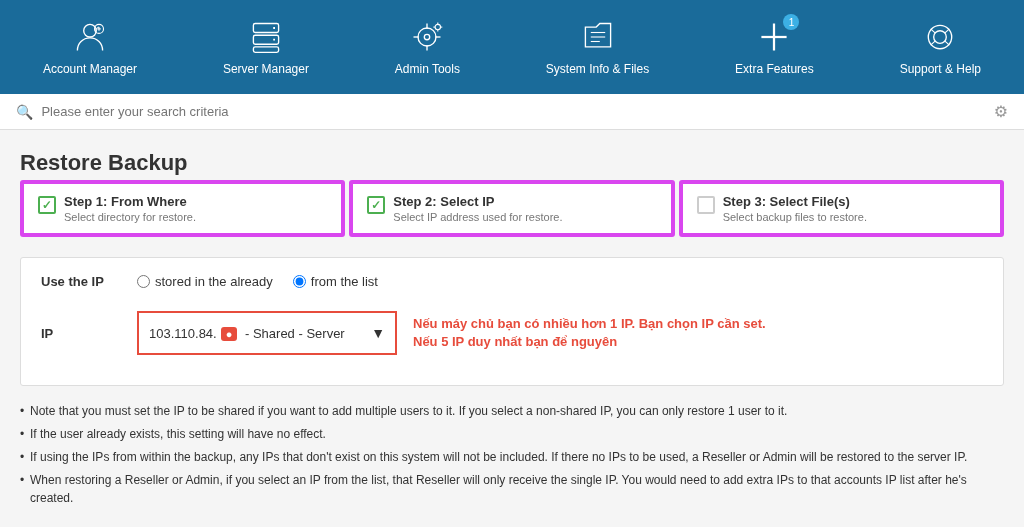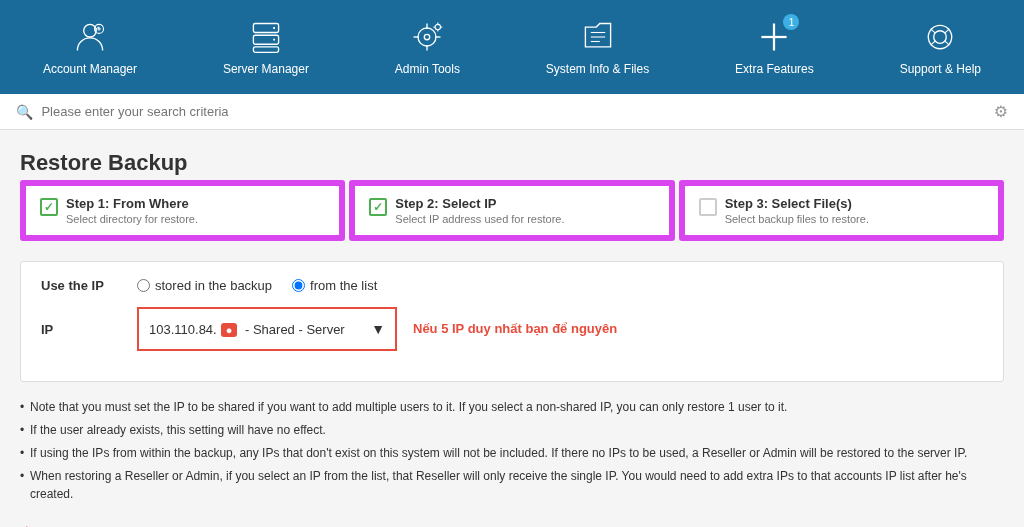--- a/index.html
+++ b/index.html
@@ -98,21 +98,21 @@
     }
 
     
     .steps-row {
       display: flex;
       gap: 4px;
       margin-bottom: 20px;
     }
     .step-box {
       flex: 1;
-      border: 6px solid #d946ef;
+      border: 4px solid #d946ef;
       background: #fff;
       padding: 10px 14px;
       border-radius: 3px;
       display: flex;
       align-items: flex-start;
       gap: 8px;
     }
     .step-check {
       width: 18px;
       height: 18px;
@@ -136,21 +136,21 @@
     .form-section {
       background: #fff;
       border: 1px solid #ddd;
       border-radius: 3px;
       padding: 16px 20px;
       margin-bottom: 16px;
     }
     .form-row {
       display: flex;
       align-items: center;
-      margin-bottom: 14px;
+      margin-bottom: 22px;
       gap: 16px;
     }
     .form-label {
       width: 80px;
       font-weight: bold;
       color: #333;
       font-size: 13px;
       flex-shrink: 0;
     }
     .radio-group {
@@ -359,36 +359,37 @@
     </div>
   </div>
 
   <div class="form-section">
 
     <div class="form-row">
       <span class="form-label">Use the IP</span>
       <div class="radio-group">
         <label class="radio-option">
           <input type="radio" name="ip_choice" value="stored" style="">
-          <span>stored in the backup</span>
+          <span>stored in the already</span>
         </label>
         <label class="radio-option">
           <input type="radio" name="ip_choice" value="from_list" checked="" style="">
           <span>from the list</span>
         </label>
       </div>
     </div>
 
     <div class="ip-row">
       <span class="form-label">IP</span>
       <div class="ip-select-wrap">
         <span class="ip-value">103.110.84.<span class="ip-badge">●</span>&nbsp;- Shared - Server</span>
         <span class="ip-dropdown-arrow">▼</span>
       </div>
       <div class="ip-hint">
+        <div>Nếu máy chủ bạn có nhiều hơn 1 IP. Bạn chọn IP cần set.</div>
         <div>Nếu 5 IP duy nhất bạn để nguyên</div>
       </div>
     </div>
   </div>
 
   <div class="notes-section">
     <div class="note-item">Note that you must set the IP to be shared if you want to add multiple users to it. If you select a non-shared IP, you can only restore 1 user to it.</div>
     <div class="note-item">If the user already exists, this setting will have no effect.</div>
     <div class="note-item">If using the IPs from within the backup, any IPs that don't exist on this system will not be included. If there no IPs to be used, a Reseller or Admin will be restored to the server IP.</div>
     <div class="note-item">When restoring a Reseller or Admin, if you select an IP from the list, that Reseller will only receive the single IP. You would need to add extra IPs to that accounts IP list after he's created.</div>

